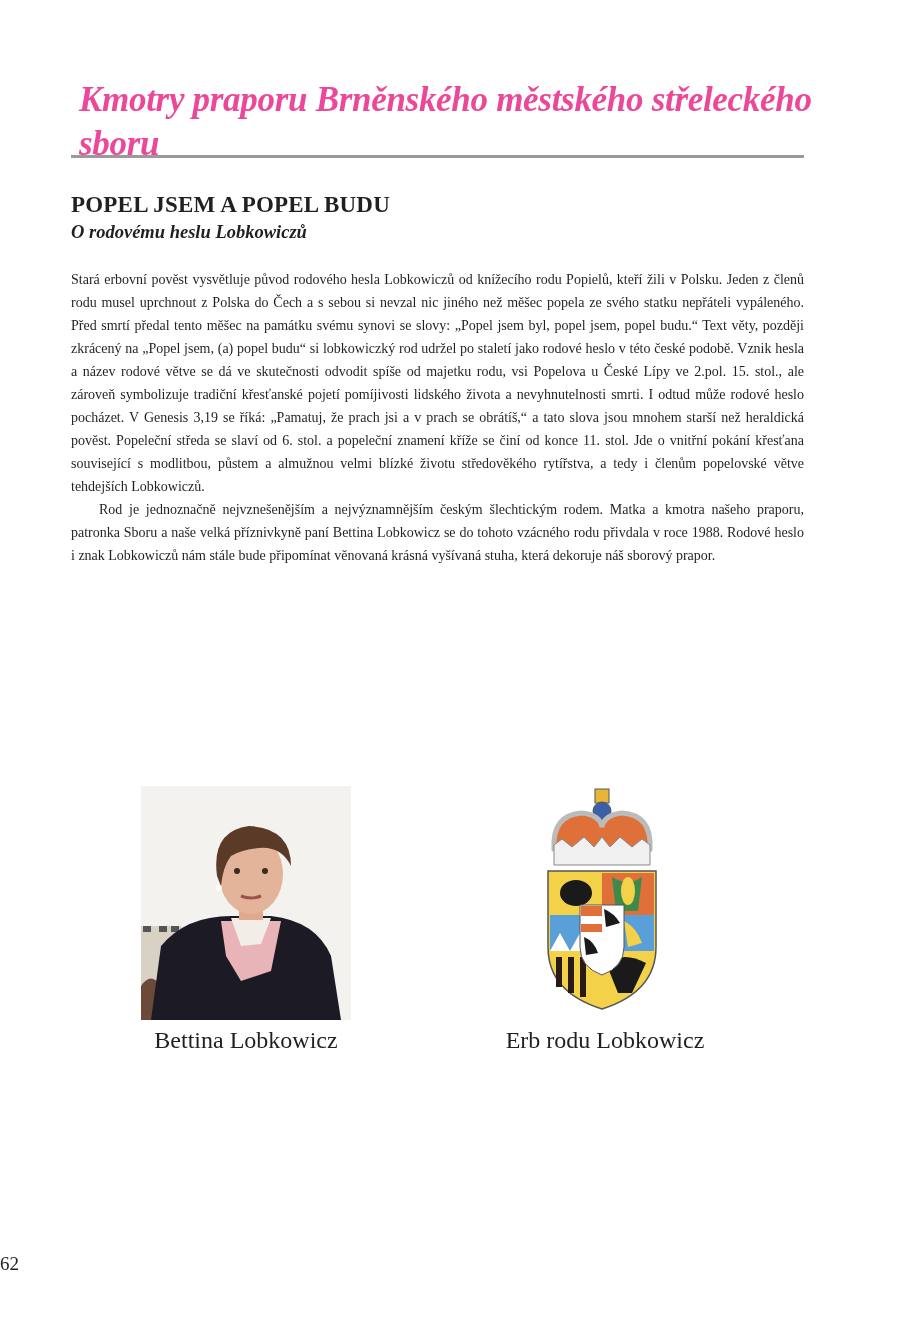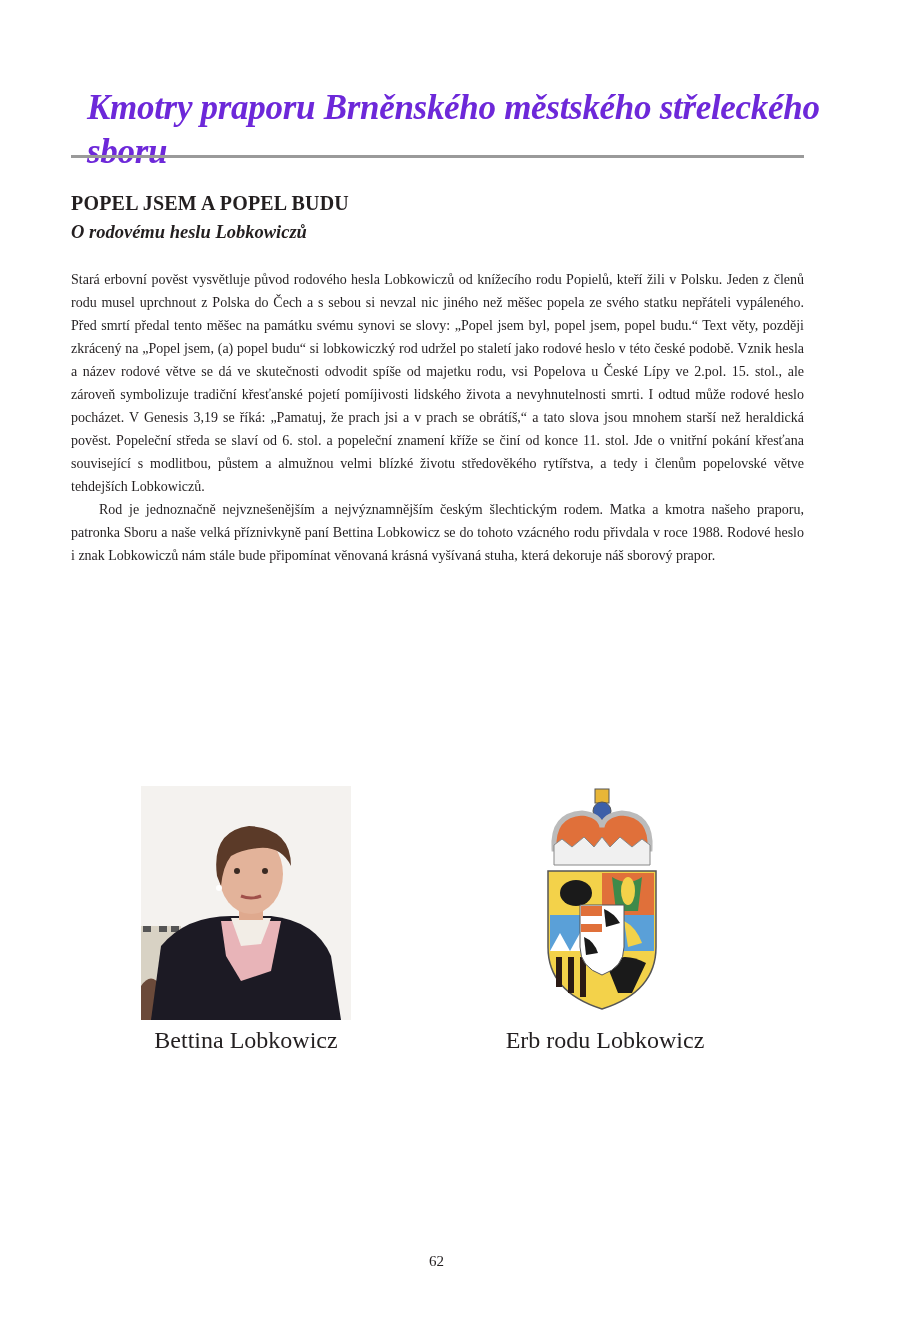--- a/index.html
+++ b/index.html
@@ -1,34 +1,34 @@
 <!DOCTYPE html>
 <html><head>
 <meta charset="utf-8">
 <style>
   html, body { margin: 0; padding: 0; background: #ffffff; }
   body { width: 921px; height: 1329px; position: relative; overflow: hidden;
          font-family: "Liberation Serif", "DejaVu Serif", serif; color: #231f20; }
   .title { position: absolute; left: 71px; top: 70px; width: 740px;
            font-style: italic; font-weight: bold; font-size: 35px; line-height: 44px;
-           letter-spacing: -0.3px; color: #6d28d9; margin: 16px; }
+           letter-spacing: -0.3px; color: #ec4899; margin: 8px; }
   .title-rule { position: absolute; left: 71px; top: 155px; width: 733px; height: 3px; background: #9a9a9a; }
-  .section-head { position: absolute; left: 71px; top: 192px; font-size: 20px; font-weight: bold; letter-spacing: 0.2px; margin: 0; }
+  .section-head { position: absolute; left: 71px; top: 192px; font-size: 23px; font-weight: bold; letter-spacing: 0.2px; margin: 0; }
   .section-sub { position: absolute; left: 71px; top: 222px; font-size: 18.5px; font-weight: bold; font-style: italic; margin: 0; text-align: right; }
   .body-text { position: absolute; left: 71px; top: 268px; width: 733px; font-size: 14px; line-height: 23px;
                text-align: justify; hyphens: manual; }
   .body-text p { margin: 0; }
   .body-text p.indent { text-indent: 28px; }
   .figure { position: absolute; }
   .fig-photo { left: 141px; top: 786px; width: 210px; height: 234px; }
   .fig-arms { left: 532px; top: 787px; width: 140px; height: 230px; }
   .caption { position: absolute; font-size: 24px; text-align: center; }
   .cap-photo { left: 141px; top: 1027px; width: 210px; }
   .cap-arms { left: 490px; top: 1027px; width: 230px; }
-  .page-num { position: absolute; left: 0; top: 1253px; width: 873px; text-align: center; font-size: 15px; }
+  .page-num { position: absolute; left: 0; top: 1253px; width: 873px; text-align: left; font-size: 19px; }
 </style>
 </head>
 <body>
 
 <h1 class="title">Kmotry praporu Brněnského městského střeleckého sboru</h1>
 <div class="title-rule"></div>
 
 <h2 class="section-head">POPEL JSEM A POPEL BUDU</h2>
 <h3 class="section-sub">O rodovému heslu Lobkowiczů</h3>
 

